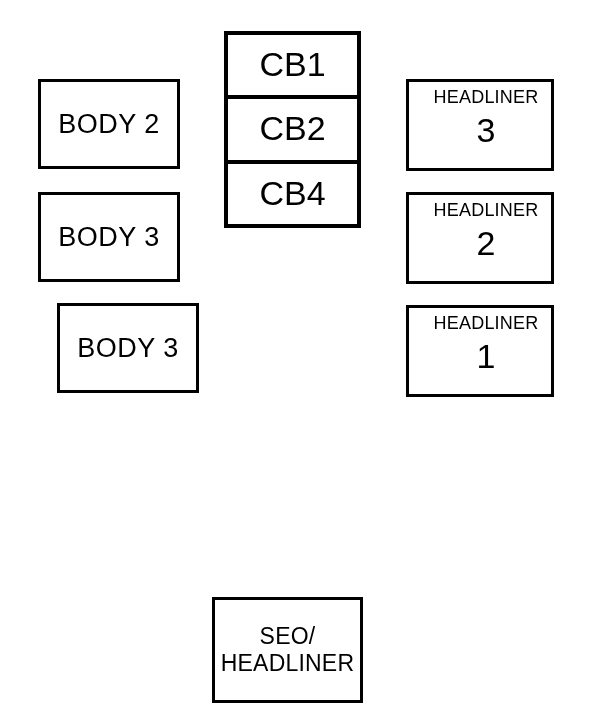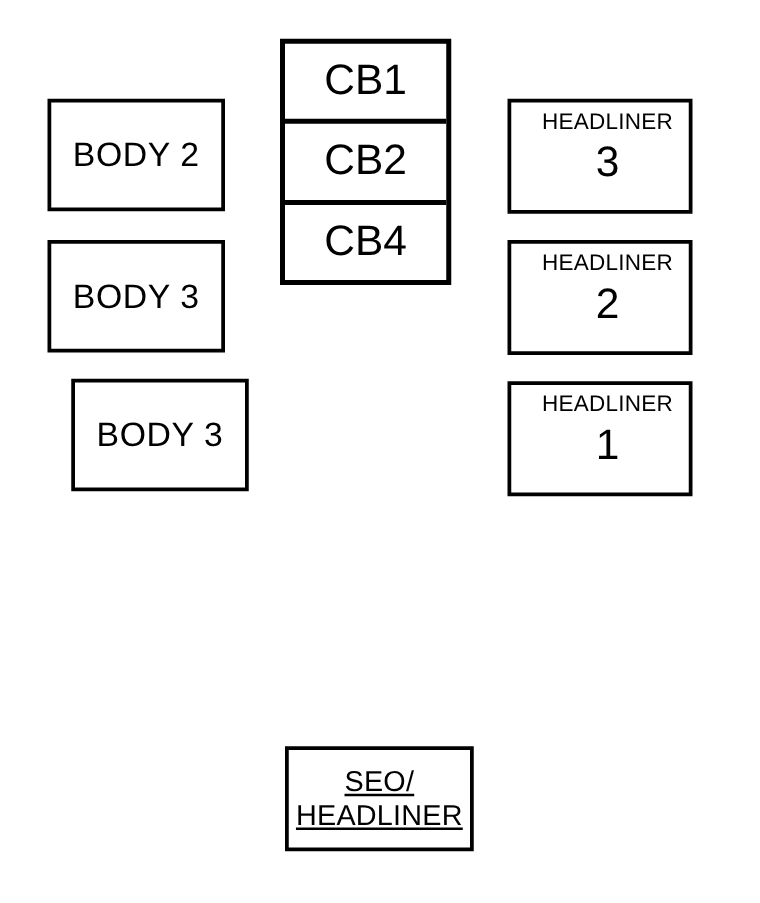--- a/index.html
+++ b/index.html
@@ -98,25 +98,24 @@
     font-size: 34px;
     line-height: 1.0;
     margin-top: 7px;
   }
   #headliner-3 { top: 79px; }
   #headliner-2 { top: 192px; }
   #headliner-1 { top: 305px; }
 
   
   #seo-upfitter {
-    left: 228px;
+    left: 212px;
     top: 597px;
     width: 151px;
-    height: 84px;
-    text-decoration: underline;
+    height: 106px;
   }
   #seo-upfitter .line {
     font-size: 23px;
     letter-spacing: 0.2px;
     line-height: 1.18;
     white-space: nowrap;
   }
 </style>
 </head>
 <body>

